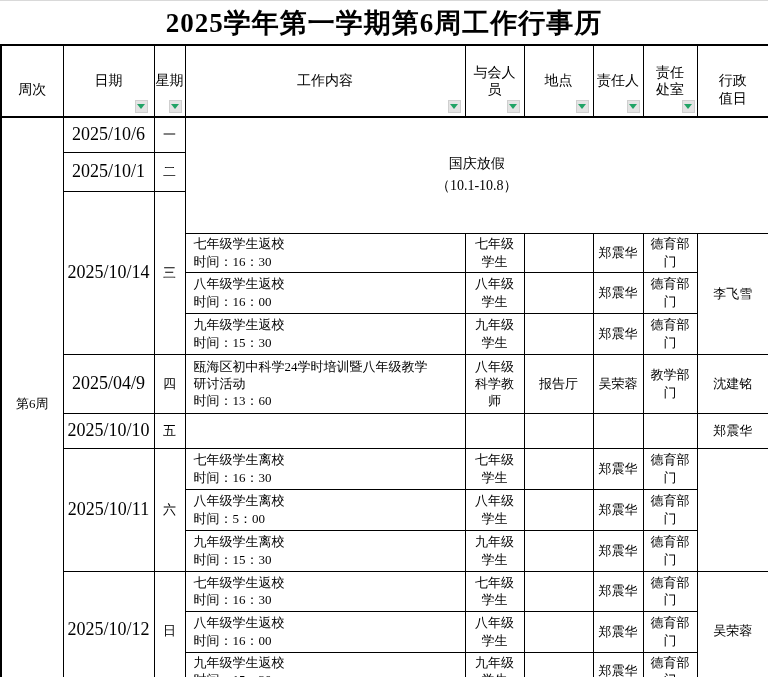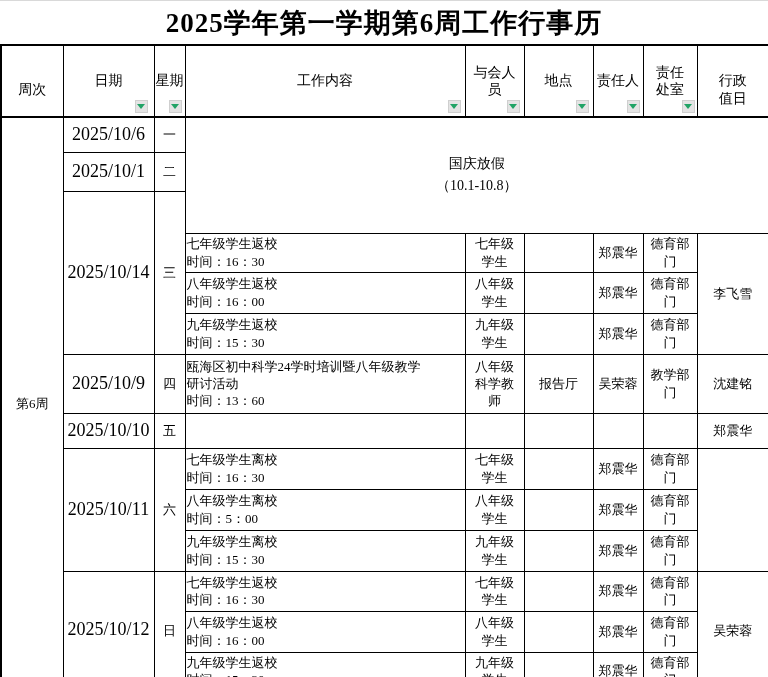--- a/index.html
+++ b/index.html
@@ -17,21 +17,21 @@
   table.cal {
     border-collapse: collapse; table-layout: fixed;
     width: 768px; border: 2px solid #000;
   }
   th, td {
     border: 1px solid #000; vertical-align: middle; text-align: center;
     white-space: pre-line; font-size: 13px; line-height: 1.32;
     overflow: hidden; padding: 0 1px; position: relative;
   }
   th { font-weight: normal; font-size: 14px; border-bottom: 2px solid #000; line-height: 1.25; }
-  td.content { text-align: left; padding-left: 1px; }
+  td.content { text-align: left; padding-left: 8px; }
   td.datec { font-size: 18px; }
   td.holiday { font-size: 14px; line-height: 1.6; margin-left: 10px; }
   .dd {
     position: absolute; right: 4px; bottom: 3px; width: 13px; height: 13px;
     background: #e4e4e4; border: 1px solid #cfcfcf;
     display: flex; align-items: center; justify-content: center; cursor: pointer;
   }
   .dd .tri {
     display: block; width: 0; height: 0;
     border-left: 4px solid transparent; border-right: 4px solid transparent;
@@ -144,21 +144,21 @@
 时间：15：30</span></td>
       <td><span>九年级
 学生</span></td>
       <td><span></span></td>
       <td><span>郑震华</span></td>
       <td><span>德育部
 门</span></td>
     </tr>
 
     <tr style="height:59px">
-      <td class="datec"><span>2025/10/9</span></td>
+      <td class="datec"><span>2025/04/9</span></td>
       <td><span>四</span></td>
       <td class="content"><span>瓯海区初中科学24学时培训暨八年级教学
 研讨活动
 时间：13：60</span></td>
       <td><span>八年级
 科学教
 师</span></td>
       <td><span>报告厅</span></td>
       <td><span>吴荣蓉</span></td>
       <td><span>教学部

